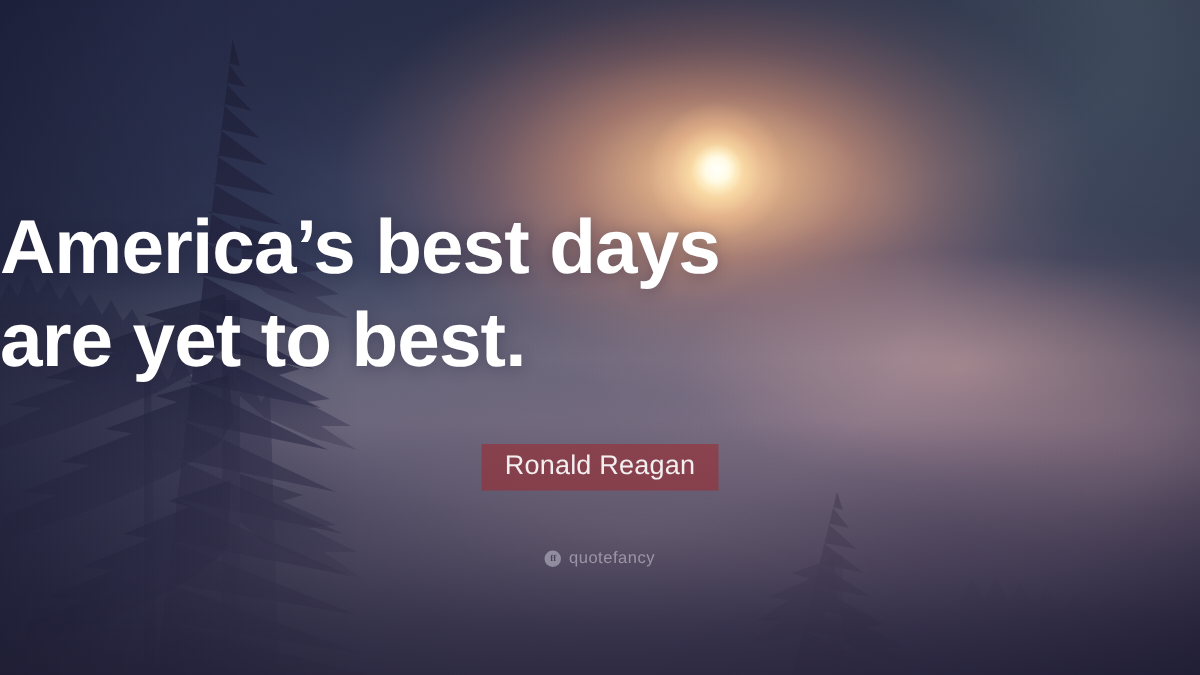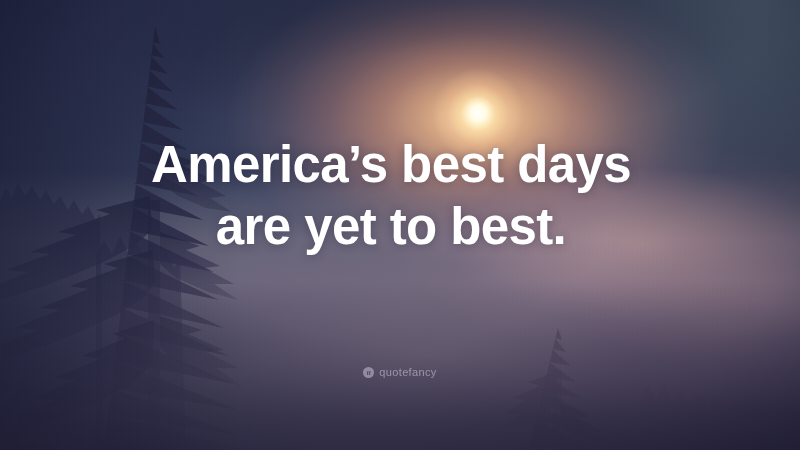--- a/index.html
+++ b/index.html
@@ -136,21 +136,21 @@
 
   
   .trees { position: absolute; inset: 0; }
   .trees svg { display: block; width: 800px; height: 450px; }
 
   
   .quote-block {
     position: absolute;
     left: 0; right: 18px;
     top: 134px;
-    text-align: center;
+    text-align: left;
     z-index: 20;
   }
   .quote-line {
     display: block;
     color: #ffffff;
     font-family: "Liberation Sans", sans-serif;
     font-size: 51px;
     font-weight: 700;
     line-height: 62px;
     letter-spacing: -0.6px;
@@ -305,19 +305,22 @@
   <div class="bg-layer mist-lower"></div>
   <div class="bg-layer left-dark"></div>
   <div class="bg-layer vignette"></div>
   <div class="bg-layer bottom-dark"></div>
 
   <div class="quote-block">
     <span class="quote-line">America’s best days</span>
     <span class="quote-line">are yet to best.</span>
   </div>
 
+  <div class="author-wrap">
+    <span class="author-badge">Ronald Reagan</span>
+  </div>
 
   <div class="watermark">
     <span class="wm-logo">ff</span>
     <span class="wm-text">quotefancy</span>
   </div>
 
 </div>
 
 </body></html>

